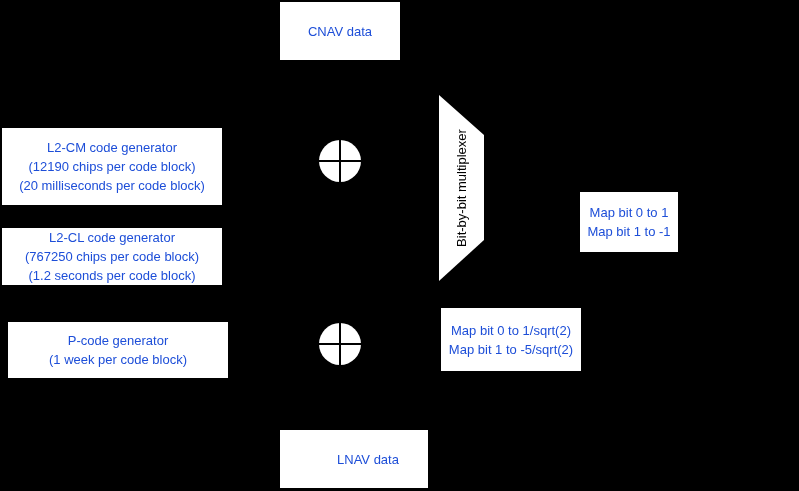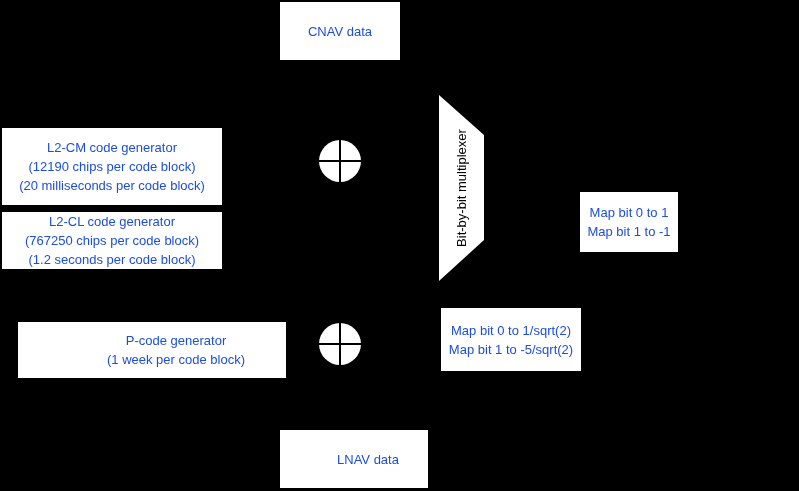--- a/index.html
+++ b/index.html
@@ -27,22 +27,22 @@
     justify-content: center;
     text-align: center;
     font-size: 13px;
     line-height: 19px;
   }
   .node span { display: block; white-space: nowrap; }
 
   
   .cnav   { left: 280px; top: 2px;   width: 120px; height: 58px; }
   .l2cm   { left: 2px;   top: 128px; width: 220px; height: 77px; }
-  .l2cl   { left: 2px;   top: 212px; width: 220px; height: 57px; }
-  .pcode  { left: 18px;   top: 322px; width: 220px; height: 56px; padding-left: 48px; }
+  .l2cl   { left: 2px;   top: 228px; width: 220px; height: 57px; }
+  .pcode  { left: 8px;   top: 322px; width: 220px; height: 56px; }
   .lnav   { left: 280px; top: 430px; width: 120px; height: 58px; padding-left: 28px; }
   .map1   { left: 580px; top: 160px; width: 98px;  height: 60px; margin-top: 32px; }
   .map2   { left: 441px; top: 308px; width: 140px; height: 63px; }
 
   
   .xor {
     position: absolute;
     width: 48px;
     height: 48px;
   }

